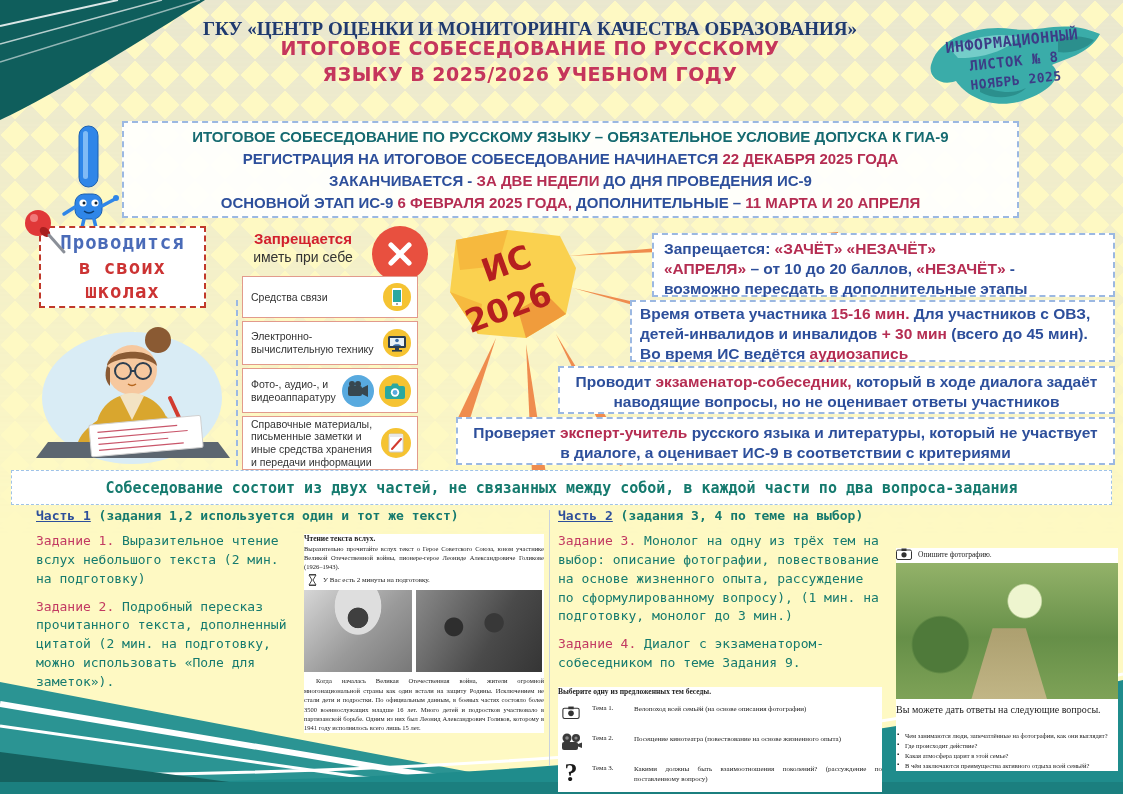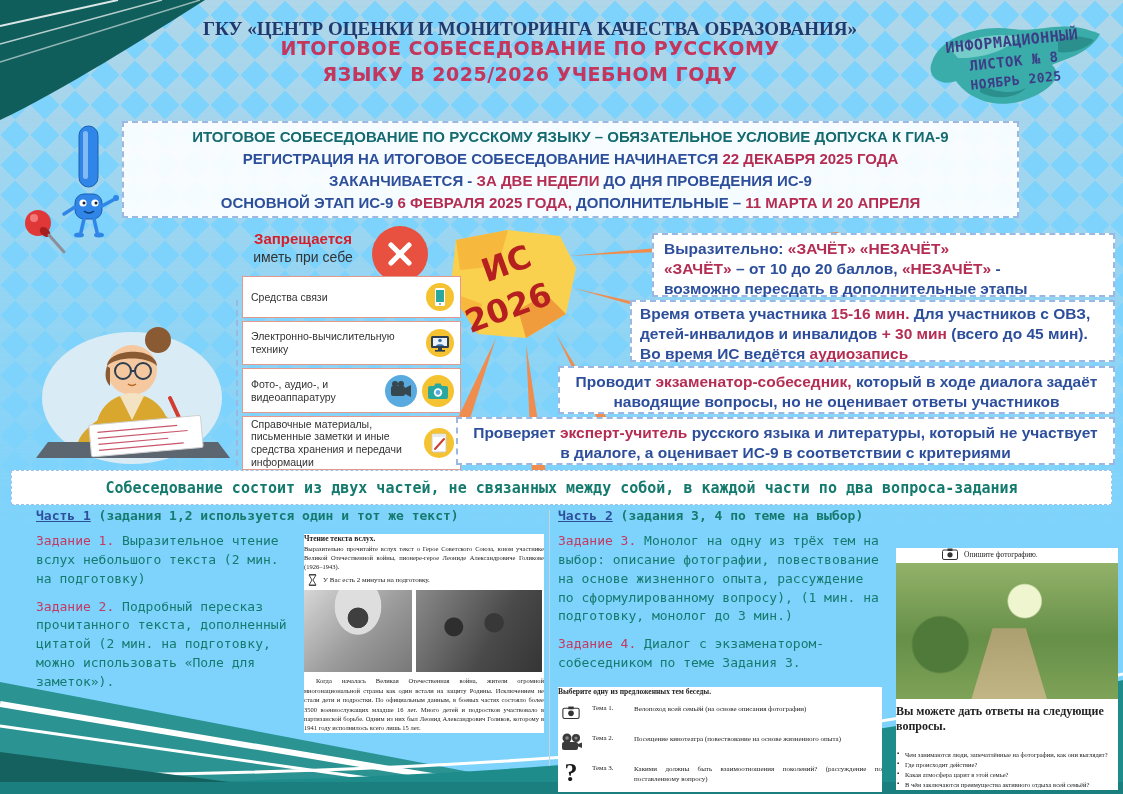--- a/index.html
+++ b/index.html
@@ -1,19 +1,19 @@
 <!DOCTYPE html>
 <html><head>
 <meta charset="utf-8">
 <style>
   * { margin:0; padding:0; box-sizing:border-box; }
   html,body { background:#fff; }
   #page {
     position:relative; width:1123px; height:794px; overflow:hidden;
-    background:#7dd3fc; font-family:"Liberation Sans", sans-serif;
+    background:#fef9c3; font-family:"Liberation Sans", sans-serif;
   }
   
   .bg-pattern {
     position:absolute; inset:0; opacity:.55; z-index:0;
     background-image:
       linear-gradient(45deg,#d9d9d9 25%,transparent 25.5%),
       linear-gradient(135deg,#d9d9d9 25%,transparent 25.5%),
       linear-gradient(225deg,#d9d9d9 25%,transparent 25.5%),
       linear-gradient(315deg,#d9d9d9 25%,transparent 25.5%);
     background-size:30px 30px;
@@ -62,21 +62,21 @@
   .loc-blue { color:#4a6bb8; } .loc-red { color:#cc3333; }
 
   .proh-title { position:absolute; left:238px; top:230px; width:130px; text-align:center; z-index:2; }
   .pt-red  { display:block; font-weight:700; font-size:15px; color:#d21f2c; }
   .pt-rest { display:block; font-size:14px; color:#333; margin-top:2px; }
   .x-circle {
     position:absolute; left:372px; top:226px; width:56px; height:56px; border-radius:50%;
     background:#e8503f; display:flex; align-items:center; justify-content:center; z-index:2;
   }
   .proh-item {
-    position:absolute; left:242px; width:219px; background:#fff; border:1px solid #e29a8c;
+    position:absolute; left:242px; width:176px; background:#fff; border:1px solid #e29a8c;
     display:flex; align-items:center; justify-content:space-between; gap:4px;
     padding:3px 5px 3px 8px; font-size:10.5px; line-height:1.2; color:#333; z-index:2;
   }
   .pi-1 { top:276px; height:42px; } .pi-2 { top:321px; height:44px; }
   .pi-3 { top:368px; height:45px; } .pi-4 { top:416px; height:54px; }
   .pi-icons { display:flex; gap:3px; flex:0 0 auto; }
 
   .burst { position:absolute; left:448px; top:226px; width:400px; height:250px; z-index:1; pointer-events:none; }
 
   .fact {
@@ -124,30 +124,30 @@
   }
   .ph2 { width:126px; height:82px;
     background:
       radial-gradient(circle at 30% 45%, #2e2e2e 0 9%, transparent 10%),
       radial-gradient(circle at 62% 40%, #383838 0 10%, transparent 11%),
       linear-gradient(120deg,#8a8a8a,#4a4a4a 60%,#353535);
   }
   .rs-body { font-size:6.5px; line-height:1.45; text-align:justify; margin-top:4px; text-indent:12px; }
 
   .photo-card { float:right; width:222px; margin:16px 0 4px 10px; font-family:"Liberation Serif", serif; color:#222; background:#fff; }
-  .pc-caption { font-size:7.5px; display:flex; align-items:center; gap:6px; margin-bottom:3px;padding-left:46px; }
+  .pc-caption { font-size:7.5px; display:flex; align-items:center; gap:6px; margin-bottom:3px; }
   .pc-photo { width:100%; height:136px; position:relative; overflow:hidden;
     background:
       radial-gradient(circle at 58% 28%, #eef5cf 0 10%, transparent 11%),
       radial-gradient(circle at 20% 60%, #4f7a3a 0 14%, transparent 15%),
       linear-gradient(#93b269,#668f48 55%,#7ea257);
   }
   .pc-photo::after { content:""; position:absolute; left:34%; bottom:0; width:34%; height:52%;
     background:linear-gradient(#b9a276,#cdb98e); clip-path:polygon(28% 0,72% 0,100% 100%,0 100%); opacity:.85; }
-  .pc-qhead { font-size:12px; font-weight:700; margin:5px 0 16px; }
+  .pc-qhead { font-size:10px; font-weight:400; margin:5px 0 16px; }
   .pc-q { font-size:6.5px; line-height:1.4; padding-left:9px; position:relative; text-align:justify; margin-bottom:1px; }
   .pc-q::before { content:"▪"; position:absolute; left:1px; top:-1px; font-size:6px; }
 
   .themes { display:flow-root; width:324px; margin-top:14px; font-family:"Liberation Serif", serif; color:#222; background:#fff; }
   .ts-head { font-size:7.5px; font-weight:700; margin-bottom:6px; }
   .ts-row { display:flex; gap:8px; margin-bottom:8px; align-items:flex-start; }
   .ts-icon { flex:0 0 26px; height:22px; display:flex; align-items:center; justify-content:center; }
   .q-icon::before { content:"?"; font-family:"Liberation Serif", serif; font-weight:700; font-size:26px; color:#1a1a1a; line-height:1; }
   .ts-num { flex:0 0 34px; font-size:7px; padding-top:2px; }
   .ts-text { flex:1; font-size:7px; line-height:1.45; text-align:justify; padding-top:2px; }
@@ -219,20 +219,25 @@
       <ellipse cx="44" cy="111" rx="5" ry="2.5" fill="#2f86e8"></ellipse>
   </svg>
 
   <svg class="pin" viewBox="0 0 52 54">
     <circle cx="20" cy="17" r="13" fill="#e03838"></circle>
     <circle cx="16" cy="12" r="4" fill="#f58a8a" opacity=".8"></circle>
     <ellipse cx="27" cy="26" rx="6" ry="4" fill="#a81f1f" transform="rotate(40 27 26)"></ellipse>
     <path d="M31,29 L46,46" stroke="#8a8f98" stroke-width="3" stroke-linecap="round"></path>
   </svg>
 
+  <div class="location">
+    <div class="loc-blue">Проводится</div>
+    <div class="loc-red">в своих</div>
+    <div class="loc-red">школах</div>
+  </div>
 
   <div class="proh-title">
     <span class="pt-red">Запрещается</span>
     <span class="pt-rest">иметь при себе</span>
   </div>
   <div class="x-circle">
     <svg width="30" height="30" viewBox="0 0 10 10">
         <path d="M2,2 L8,8 M8,2 L2,8" stroke="#fff" stroke-width="1.7" stroke-linecap="round"></path>
       </svg>
   </div>
@@ -301,22 +306,22 @@
     <polygon points="48,112 18,205 8,196" fill="#ef8c4e"></polygon>
     <polygon points="8,14 60,4 112,10 128,42 118,88 78,112 30,108 2,66" fill="#fad14f"></polygon>
     <polygon points="8,14 60,4 50,40 12,44" fill="#f6b93e"></polygon>
     <polygon points="78,112 118,88 98,68 70,84" fill="#f09c3c"></polygon>
     <polygon points="2,66 30,108 34,78" fill="#f6b93e"></polygon>
     <text x="62" y="48" transform="rotate(-20 62 48)" font-family="DejaVu Sans, sans-serif" font-size="32" font-weight="bold" fill="#b51f1f" text-anchor="middle">ИС</text>
     <text x="64" y="92" transform="rotate(-20 64 92)" font-family="DejaVu Sans, sans-serif" font-size="32" font-weight="bold" fill="#b51f1f" text-anchor="middle">2026</text>
   </svg>
 
   <div class="fact f-score">
-    <div><span class="n-blue">Выразительно: </span><span class="n-red">«ЗАЧЁТ» «НЕЗАЧЁТ»</span></div>
-    <div><span class="n-red">«ЗАЧЁТ»</span><span class="n-blue"> – от 10 до 20 баллов, </span><span class="n-red">«НЕЗАЧЁТ»</span><span class="n-blue"> -</span></div>
+    <div><span class="n-blue">Запрещается: </span><span class="n-red">«ЗАЧЁТ» «НЕЗАЧЁТ»</span></div>
+    <div><span class="n-red">«АПРЕЛЯ»</span><span class="n-blue"> – от 10 до 20 баллов, </span><span class="n-red">«НЕЗАЧЁТ»</span><span class="n-blue"> -</span></div>
     <div><span class="n-blue">возможно пересдать в дополнительные этапы</span></div>
   </div>
   <div class="fact f-time">
     <span class="n-blue">Время ответа участника </span><span class="n-red">15-16 мин.</span><span class="n-blue"> Для участников с ОВЗ, детей-инвалидов и инвалидов </span><span class="n-red">+ 30 мин</span><span class="n-blue"> (всего до 45 мин). Во время ИС ведётся </span><span class="n-red">аудиозапись</span>
   </div>
   <div class="fact f-cond">
     <span class="n-blue">Проводит </span><span class="n-red">экзаменатор-собеседник,</span><span class="n-blue"> который в ходе диалога задаёт наводящие вопросы, но не оценивает ответы участников</span>
   </div>
   <div class="fact f-check">
     <span class="n-blue">Проверяет </span><span class="n-red">эксперт-учитель</span><span class="n-blue"> русского языка и литературы, который не участвует в диалоге, а оценивает ИС-9 в соответствии с критериями</span>
@@ -391,21 +396,21 @@
           <span>Опишите фотографию.</span>
         </div>
         <div class="pc-photo"></div>
         <div class="pc-qhead">Вы можете дать ответы на следующие вопросы.</div>
         <div class="pc-q">Чем занимаются люди, запечатлённые на фотографии, как они выглядят?</div>
         <div class="pc-q">Где происходит действие?</div>
         <div class="pc-q">Какая атмосфера царит в этой семье?</div>
         <div class="pc-q">В чём заключаются преимущества активного отдыха всей семьёй?</div>
       </div>
       <p class="task"><span class="task-label">Задание 3.</span><span> Монолог на одну из трёх тем на выбор: описание фотографии, повествование на основе жизненного опыта, рассуждение по сформулированному вопросу), (1 мин. на подготовку, монолог до 3 мин.)</span></p>
-      <p class="task"><span class="task-label">Задание 4.</span><span> Диалог с экзаменатором-собеседником по теме Задания 3.</span></p>
+      <p class="task"><span class="task-label">Задание 4.</span><span> Диалог с экзаменатором-собеседником по теме Задания 9.</span></p>
 
       <div class="themes">
         <div class="ts-head">Выберите одну из предложенных тем беседы.</div>
         <div class="ts-row">
           <span class="ts-icon">
             <svg width="18" height="13" viewBox="0 0 16 12">
                 <rect x="0.5" y="2" width="15" height="9.5" rx="1.5" fill="#fff" stroke="#333"></rect>
                 <rect x="5.5" y="0.5" width="5" height="2.5" fill="#333"></rect>
                 <circle cx="8" cy="6.8" r="2.6" fill="#333"></circle>
               </svg>

